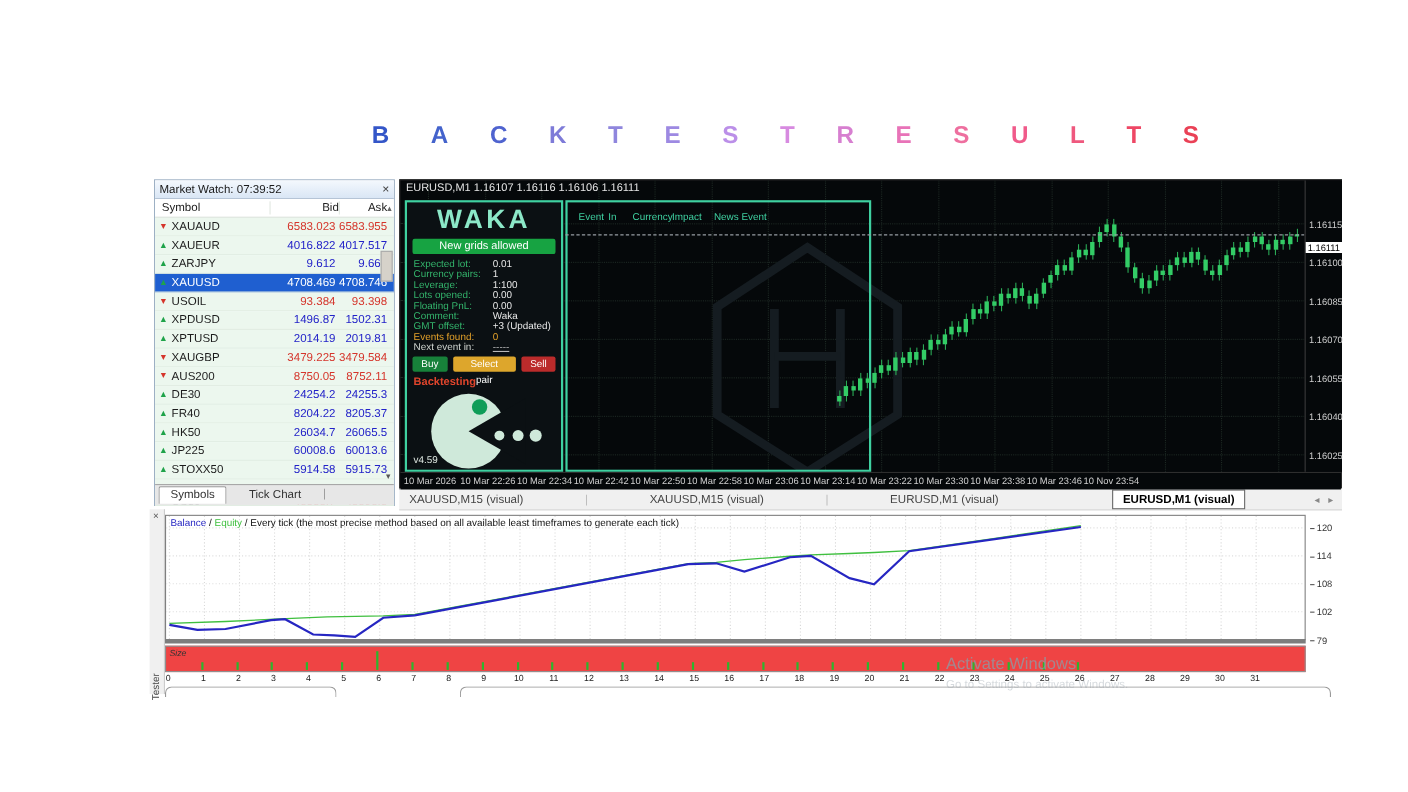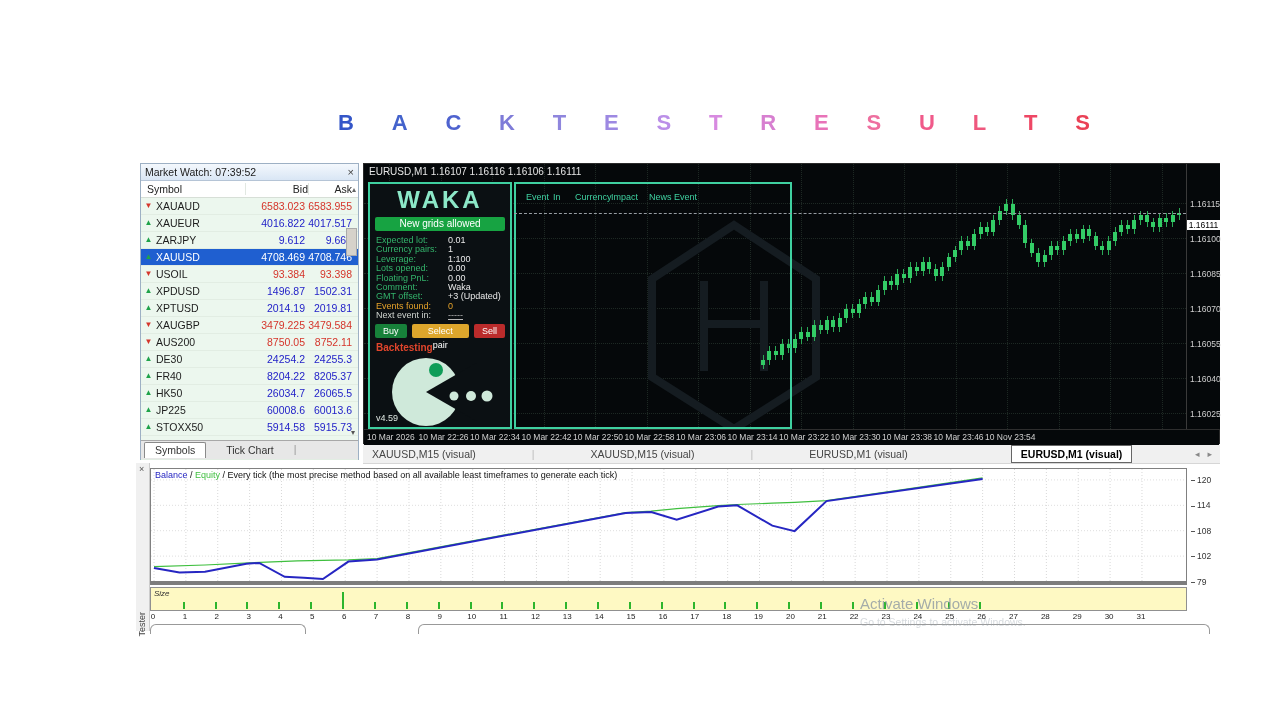--- a/index.html
+++ b/index.html
@@ -85,21 +85,21 @@
   #testerStrip{position:absolute;left:0;top:0;width:13px;height:168px;background:#f0f0f0;border-right:1px solid #ccc;}
   #testerStrip .strip-close{position:absolute;top:1px;left:3px;color:#555;font-size:9px;}
   #testerStrip .strip-label{position:absolute;bottom:-6px;left:1px;writing-mode:vertical-rl;transform:rotate(180deg);color:#444;font-size:9px;}
   #testerGraph{position:absolute;left:14px;top:5px;width:1035px;height:112px;border:1px solid #808080;background:#fff;overflow:hidden;}
   #testerLegend{position:absolute;left:4px;top:1px;color:#111;font-size:9px;white-space:nowrap;z-index:2;}
   #testerLegend .bal{color:#2626c2;}
   #testerLegend .eq{color:#3fbf3f;}
   .ty-label{position:absolute;left:1055px;color:#333;font-size:8.5px;}
   .ty-label::before{content:"";display:inline-block;width:4px;height:1px;background:#555;vertical-align:middle;margin-right:2px;}
   #thickLine{position:absolute;left:14px;top:118px;width:1037px;height:4px;background:#7d7d7d;}
-  #sizeStrip{position:absolute;left:14px;top:124px;width:1035px;height:22px;border:1px solid #909090;background:#fef9c3;font-style:italic;}
+  #sizeStrip{position:absolute;left:14px;top:124px;width:1035px;height:22px;border:1px solid #909090;background:#ef4444;font-style:italic;}
   #sizeStrip .size-label{position:absolute;left:3px;top:1px;color:#333;font-size:8px;}
   .size-bar{position:absolute;bottom:1px;width:2px;background:#2db52d;}
   .tx-num{position:absolute;top:149px;transform:translateX(-50%);color:#222;font-size:8px;}
   .bracket{position:absolute;top:161px;height:9px;border:1.5px solid #999;border-bottom:none;border-radius:6px 6px 0 0;}
   #awm1{position:absolute;left:724px;top:132px;color:#8f9aa3;font-size:15px;opacity:0.8;z-index:3;}
   #awm2{position:absolute;left:724px;top:153px;color:#9aa4ad;font-size:10.5px;opacity:0.4;z-index:3;}
 </style>
 </head>
 <body>
 

